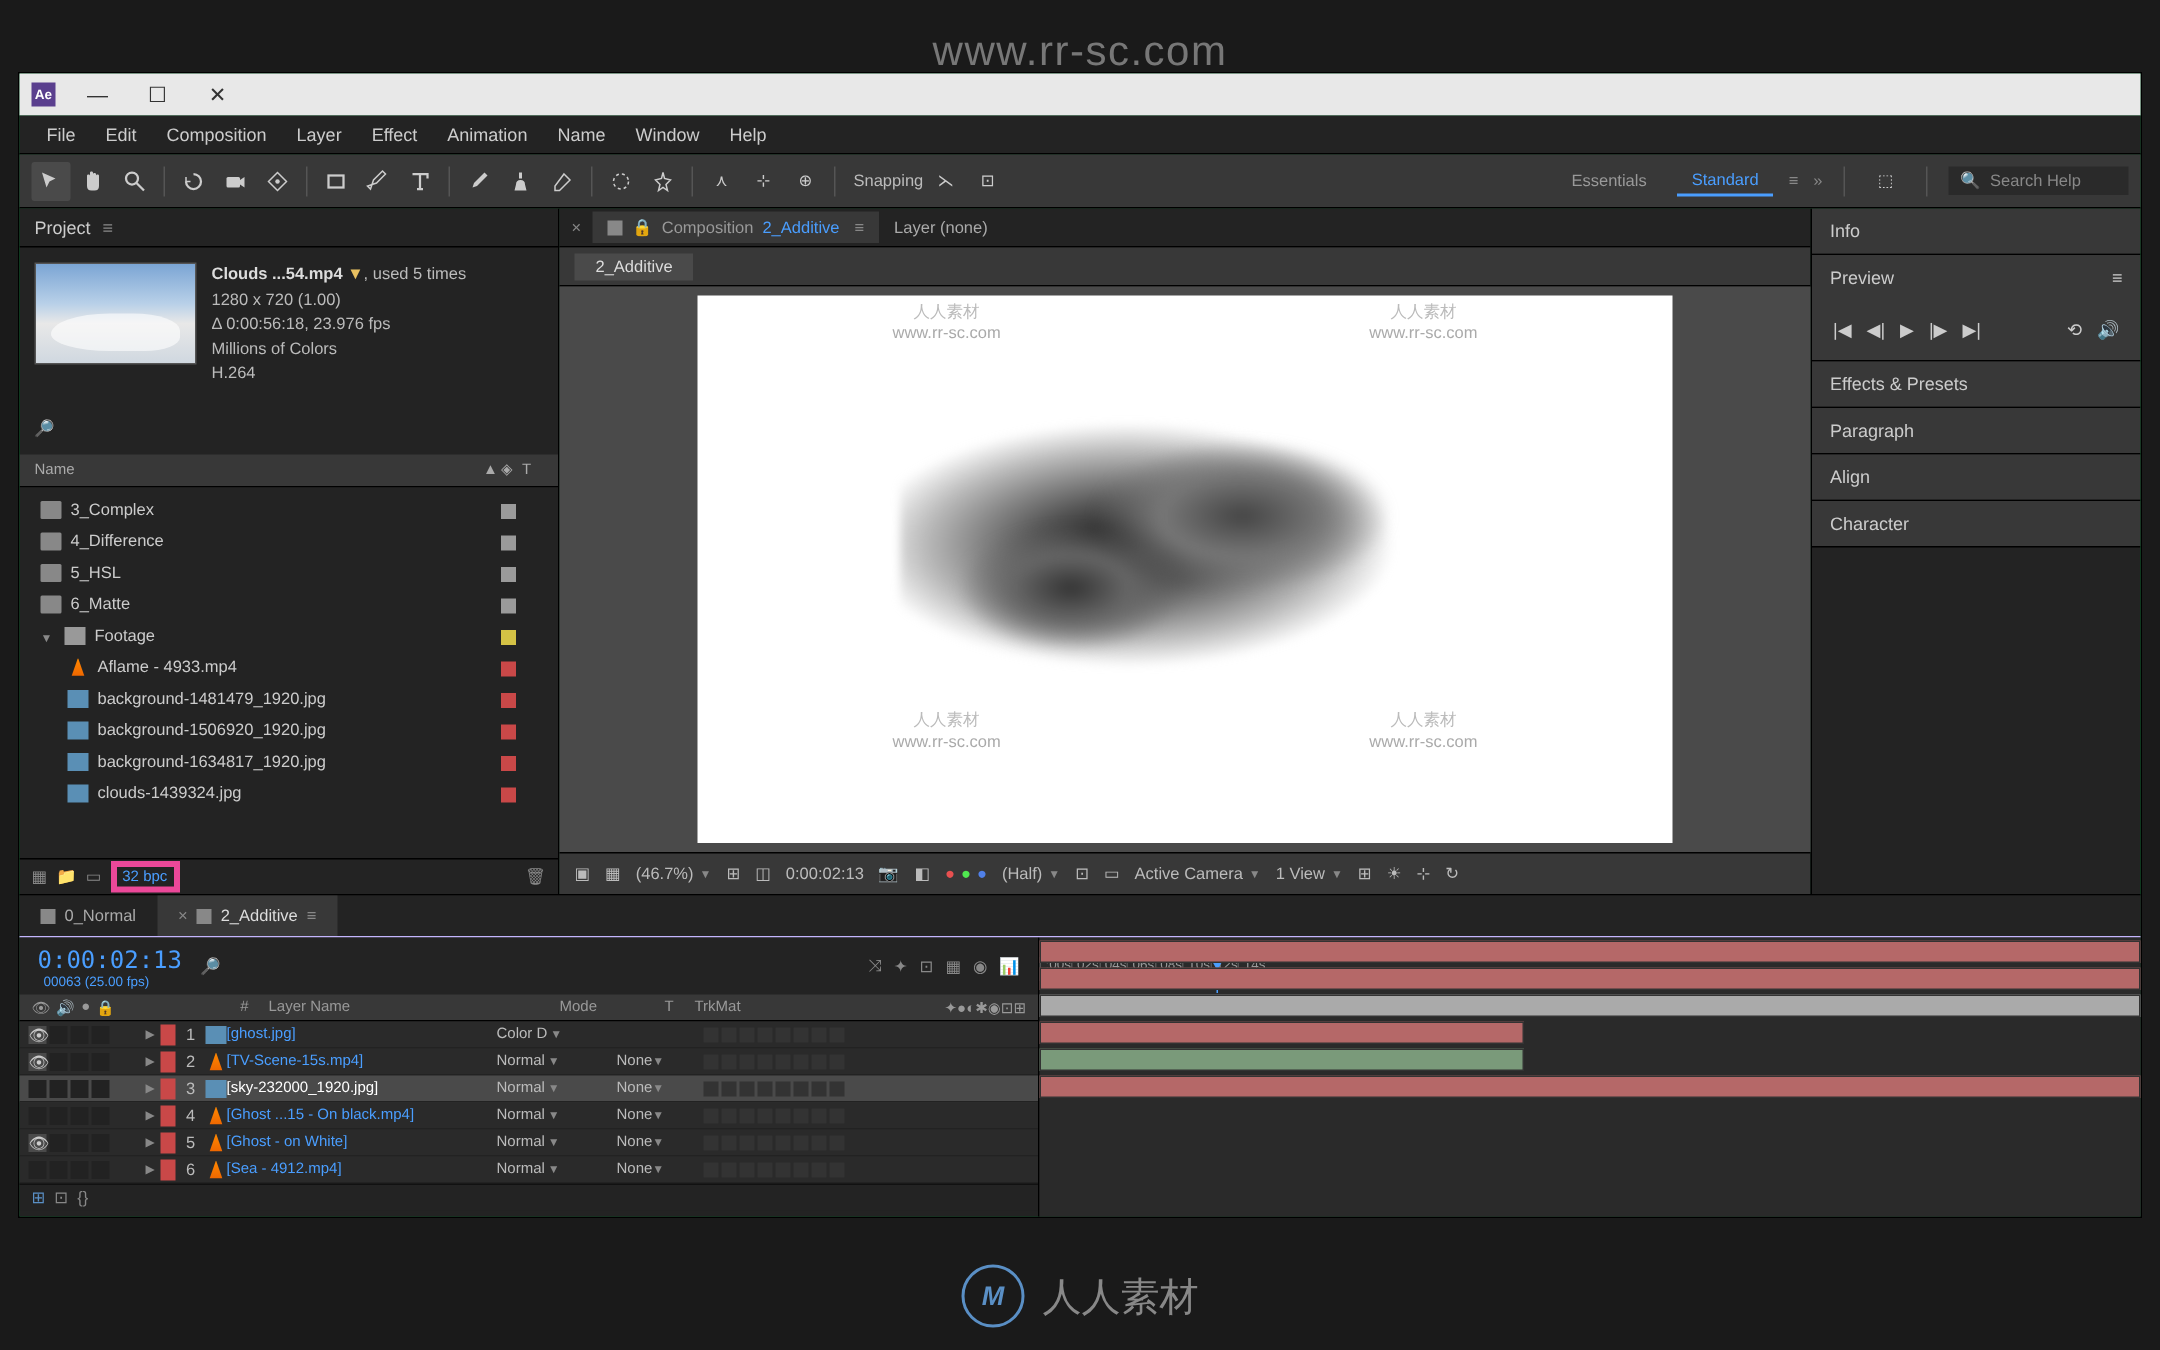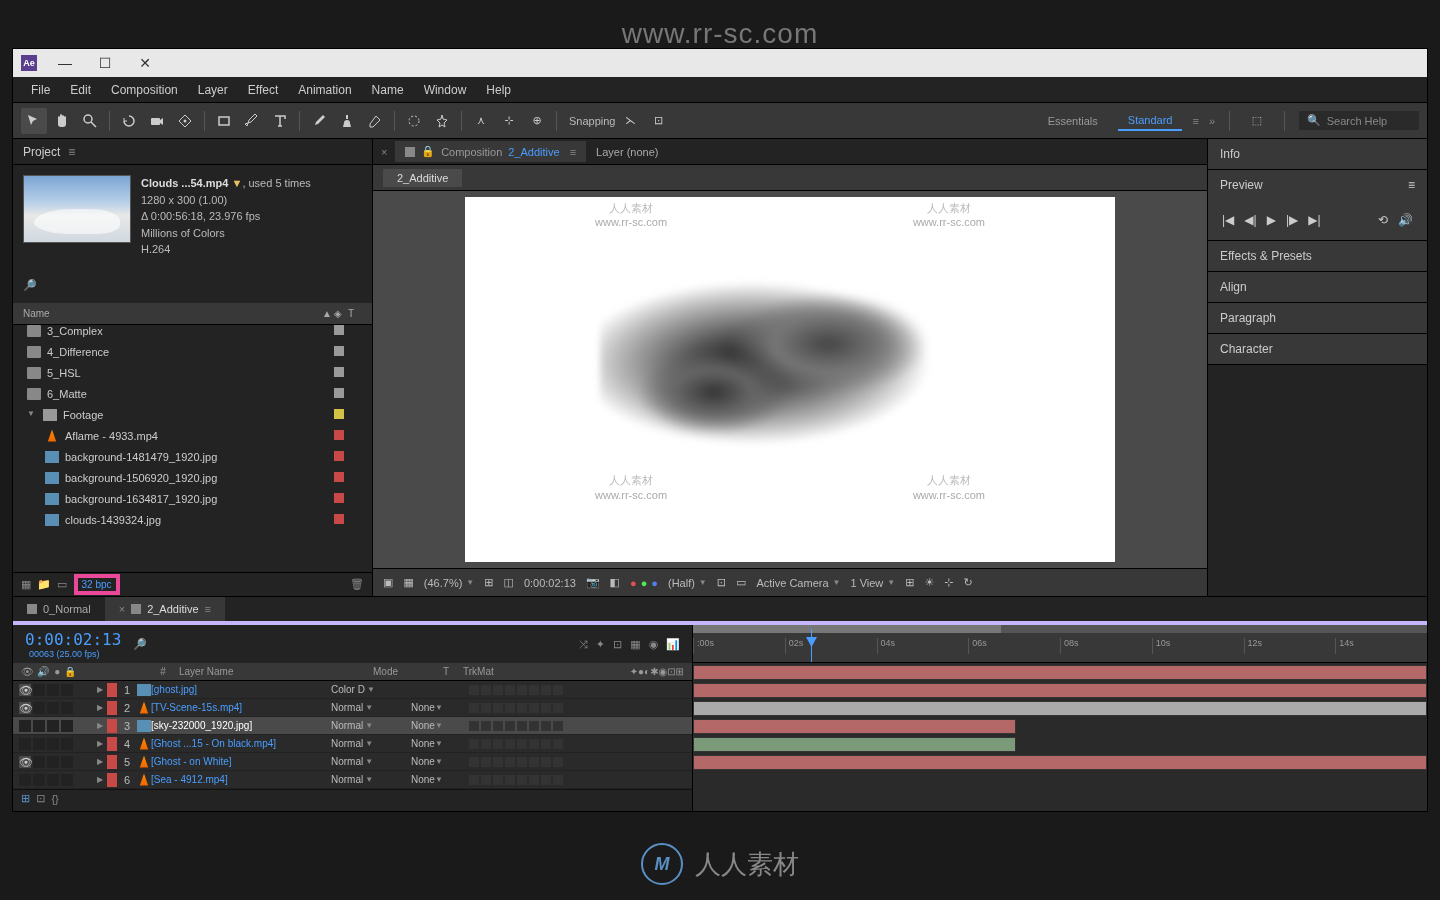--- a/index.html
+++ b/index.html
@@ -28,21 +28,21 @@
 .project-preview{display:flex;padding:10px;gap:10px}
 .thumb{width:108px;height:68px;background:linear-gradient(to bottom,#7ba5d4 0%,#b8d0e8 40%,#e8e8e8 60%,#d0d8e0 100%);border:1px solid #555;position:relative}
 .thumb::after{content:"";position:absolute;bottom:8px;left:10px;right:10px;height:25px;background:rgba(255,255,255,0.6);border-radius:50% 40% 30% 50%/60% 50% 40% 50%}
 .asset-info{font-size:11px;color:#bbb;line-height:1.5}
 .asset-name{color:#ddd;font-weight:bold}
 .search-box{padding:6px 10px;display:flex;align-items:center}
 .search-box input{background:transparent;border:none;color:#ccc;outline:none;width:100%;font-style:italic;padding:4px}
 .project-list{flex:1;overflow:auto;background:#232323}
 .list-header{height:22px;background:#383838;display:flex;align-items:center;padding:0 10px;font-size:10px;color:#aaa;border-bottom:1px solid #000}
 .list-header .name-col{flex:1}
-.list-row{height:21px;display:flex;align-items:flex-start;padding:0 8px;gap:6px;font-size:11px;color:#ccc}
+.list-row{height:21px;display:flex;align-items:flex-end;padding:0 8px;gap:6px;font-size:11px;color:#ccc}
 .list-row.selected{background:#4a4a4a;color:#fff}
 .list-row .indent{display:inline-block}
 .list-row .row-icon{width:14px;height:12px;display:inline-block}
 .comp-icon{background:#888;border-radius:1px}
 .folder-icon{background:#999}
 .vlc-icon{background:linear-gradient(#ff8800,#ee6600);clip-path:polygon(50% 0,80% 100%,20% 100%)}
 .img-icon{background:#5a8fb5}
 .row-label{flex:1}
 .color-tag{width:10px;height:10px;margin-left:auto}
 .panel-footer{height:24px;background:#232323;display:flex;align-items:center;padding:0 8px;gap:6px;border-top:1px solid #000}
@@ -67,21 +67,21 @@
 .vf-item{display:flex;align-items:center;gap:4px}
 .dropdown-arrow{font-size:8px;color:#888}
 .right-panel{width:220px;background:#232323;display:flex;flex-direction:column;border-left:1px solid #000}
 .r-section{border-bottom:1px solid #000}
 .r-header{height:30px;display:flex;align-items:center;padding:0 12px;font-size:12px;color:#ccc;background:#383838}
 .r-header.collapsed{background:#383838}
 .preview-controls{height:40px;display:flex;align-items:center;justify-content:space-between;padding:0 14px;background:#383838}
 .play-btns{display:flex;gap:10px}
 .play-btn{color:#ccc;font-size:12px}
 .timeline-panel{height:215px;background:#232323;border-top:1px solid #000;display:flex;flex-direction:column}
-.tl-tabs{height:28px;display:flex;align-items:center;background:#232323;border-bottom:4px solid #c4b5fd}
+.tl-tabs{height:28px;display:flex;align-items:center;background:#232323;border-bottom:1px solid #c4b5fd}
 .tl-tab{padding:5px 14px;display:flex;align-items:center;gap:6px;font-size:11px;color:#aaa;height:100%}
 .tl-tab.active{background:#383838;color:#ddd}
 .tl-body{flex:1;display:flex}
 .tl-left{width:680px;display:flex;flex-direction:column;border-right:1px solid #000}
 .tl-time-row{height:38px;display:flex;align-items:center;padding:0 12px;background:#232323}
 .timecode{color:#4a9eff;font-size:16px;font-family:monospace}
 .tl-meta{color:#4a9eff;font-size:9px;margin-left:4px}
 .tl-tools{margin-left:auto;display:flex;gap:8px}
 .tl-col-header{height:18px;background:#383838;display:flex;align-items:center;font-size:10px;color:#999;border-bottom:1px solid #000}
 .tch-icons{width:140px;display:flex;padding:0 8px;gap:4px}
@@ -97,21 +97,21 @@
 .lr-expand{width:14px;text-align:center;color:#888;font-size:8px}
 .lr-color{width:10px;height:14px}
 .lr-num{width:20px;text-align:center;color:#bbb}
 .lr-name{width:180px;color:#4a9eff;font-size:10px}
 .lr-name.sel{color:#fff}
 .lr-mode{width:60px;color:#bbb;font-size:10px;display:flex;align-items:center;gap:2px}
 .lr-trk{width:50px;color:#bbb;font-size:10px;display:flex;align-items:center}
 .lr-switches{display:flex;gap:2px;margin-left:8px}
 .lr-sw{width:10px;height:10px;background:#333}
 .tl-footer{height:18px;background:#232323;display:flex;align-items:center;padding:0 8px;gap:6px;border-top:1px solid #111}
-.tl-right{flex:1;display:flex;flex-direction:column;background:#2a2a2a}
+.tl-right{flex:1;display:flex;flex-direction:row;background:#2a2a2a}
 .ruler{height:38px;background:#383838;position:relative;border-bottom:1px solid #000}
 .ruler-scale{position:absolute;bottom:8px;left:0;right:0;height:16px;display:flex;font-size:9px;color:#999}
 .ruler-tick{flex:1;border-left:1px solid #555;padding-left:3px}
 .playhead{position:absolute;top:4px;bottom:0;left:118px;width:1px;background:#4a9eff}
 .playhead::before{content:"";position:absolute;top:8px;left:-5px;width:11px;height:10px;background:#4a9eff;clip-path:polygon(0 0,100% 0,50% 100%)}
 .work-area{position:absolute;top:0;left:0;right:0;height:8px;background:#555;display:flex}
 .work-area-bar{height:100%;background:#777;margin-left:0;width:42%}
 .layer-bars{flex:1;position:relative}
 .layer-bar{position:absolute;height:15px;left:0;border:1px solid #333}
 .bottom-watermark{position:absolute;bottom:15px;left:0;right:0;display:flex;align-items:center;justify-content:center;gap:12px;color:#888;font-size:26px}
@@ -252,21 +252,21 @@
   <div class="main-area">
     <div class="left-panel">
       <div class="panel-header">
         <span>Project</span>
         <span class="menu-icon">≡</span>
       </div>
       <div class="project-preview">
         <div class="thumb"></div>
         <div class="asset-info">
           <div><span class="asset-name">Clouds ...54.mp4</span> <span style="color:#e8c060">▼</span><span>, used 5 times</span></div>
-          <div>1280 x 300 (1.00)</div>
+          <div>1280 x 720 (1.00)</div>
           <div>Δ 0:00:56:18, 23.976 fps</div>
           <div>Millions of Colors</div>
           <div>H.264</div>
         </div>
       </div>
       <div class="search-box">
         <span style="color:#888;margin-right:6px">🔎</span>
         <input type="text" style="">
       </div>
       <div class="list-header">
@@ -441,24 +441,24 @@
           <div class="play-btns">
             <span class="play-btn">⟲</span>
             <span class="play-btn">🔊</span>
           </div>
         </div>
       </div>
       <div class="r-section">
           <div class="r-header collapsed">Effects &amp; Presets</div>
         </div>
       <div class="r-section">
+          <div class="r-header collapsed">Paragraph</div>
+        </div>
+      <div class="r-section">
           <div class="r-header collapsed">Align</div>
-        </div>
-      <div class="r-section">
-          <div class="r-header collapsed">Paragraph</div>
         </div>
       <div class="r-section">
           <div class="r-header collapsed">Character</div>
         </div>
     </div>
   </div>
 
   <div class="timeline-panel">
     <div class="tl-tabs" id="tl-tabs">
         <div class="tl-tab">

